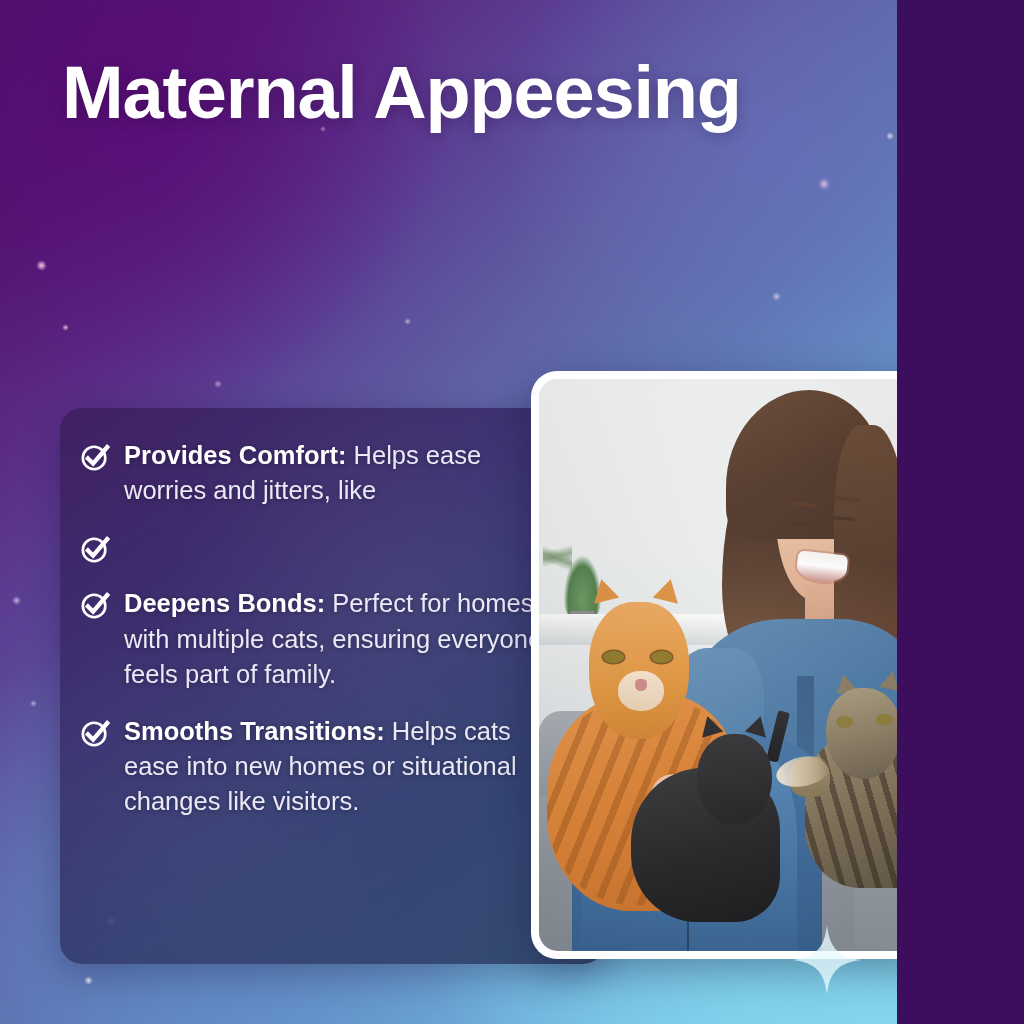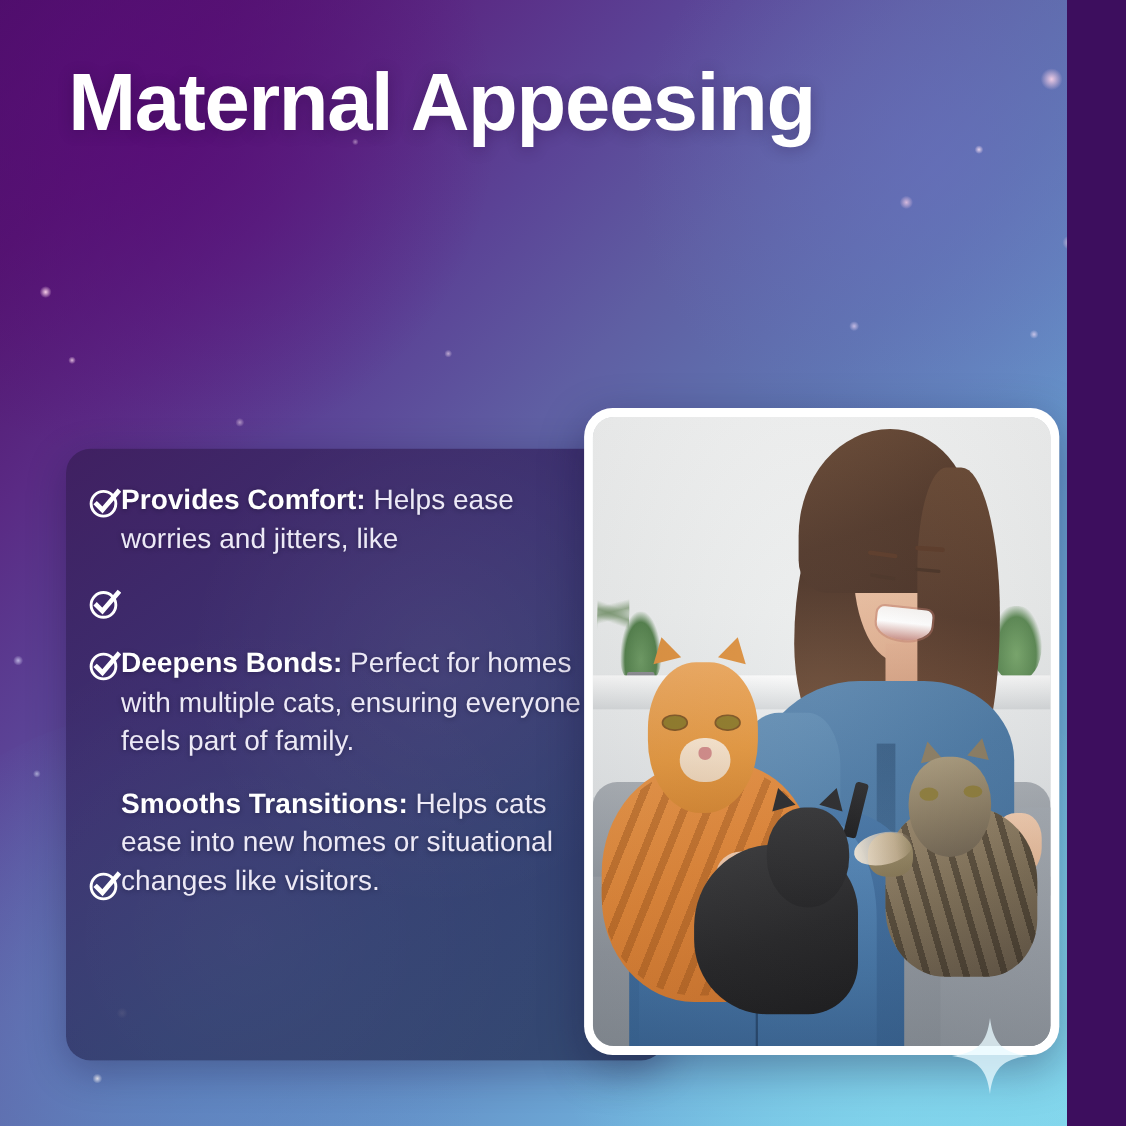--- a/index.html
+++ b/index.html
@@ -5,21 +5,21 @@
   * { margin:0; padding:0; box-sizing:border-box; }
   html, body {
     width:1024px; height:1024px;
     font-family:"Liberation Sans", sans-serif;
     overflow:hidden; background:#3d0e5e;
   }
 
   
   #poster{
     position:relative;
-    width:970px; height:1024px;
+    width:897px; height:1024px;
     overflow:hidden;
     background:
       linear-gradient(132deg,
         #4b0f66 0%,
         #53166f 11%,
         #5a2a84 22%,
         #5b4396 33%,
         #5f5fa3 44%,
         #5f76b2 56%,
         #6592c8 68%,
@@ -82,24 +82,25 @@
     position:absolute;inset:0;pointer-events:none;
     background:
       radial-gradient(circle at 62% 34%, rgba(255,255,255,.055) 0%, rgba(255,255,255,0) 46%),
       radial-gradient(circle at 30% 80%, rgba(255,255,255,.035) 0%, rgba(255,255,255,0) 50%);
   }
 
   .benefit{
     position:relative;
     display:flex;
     align-items:flex-start;
+    gap:14px;
     margin-bottom:22px;
     padding-left:2px;
   }
-  .benefit:last-child{margin-bottom:4px;align-items:flex-end;}
+  .benefit:last-child{margin-bottom:4px;}
 
   .check{
     flex:0 0 auto;
     width:30px;height:30px;
     margin-top:4px;
   }
   .check svg{display:block;width:30px;height:30px;}
 
   .btext{
     color:#ffffff;

